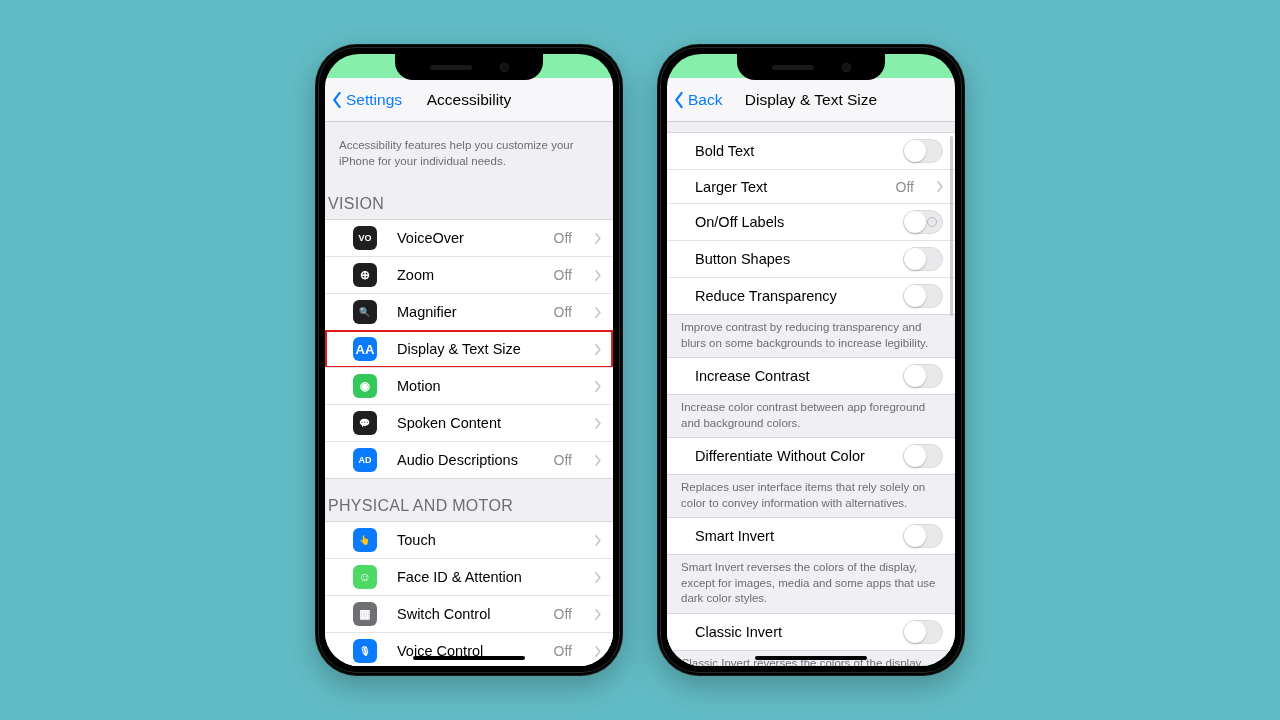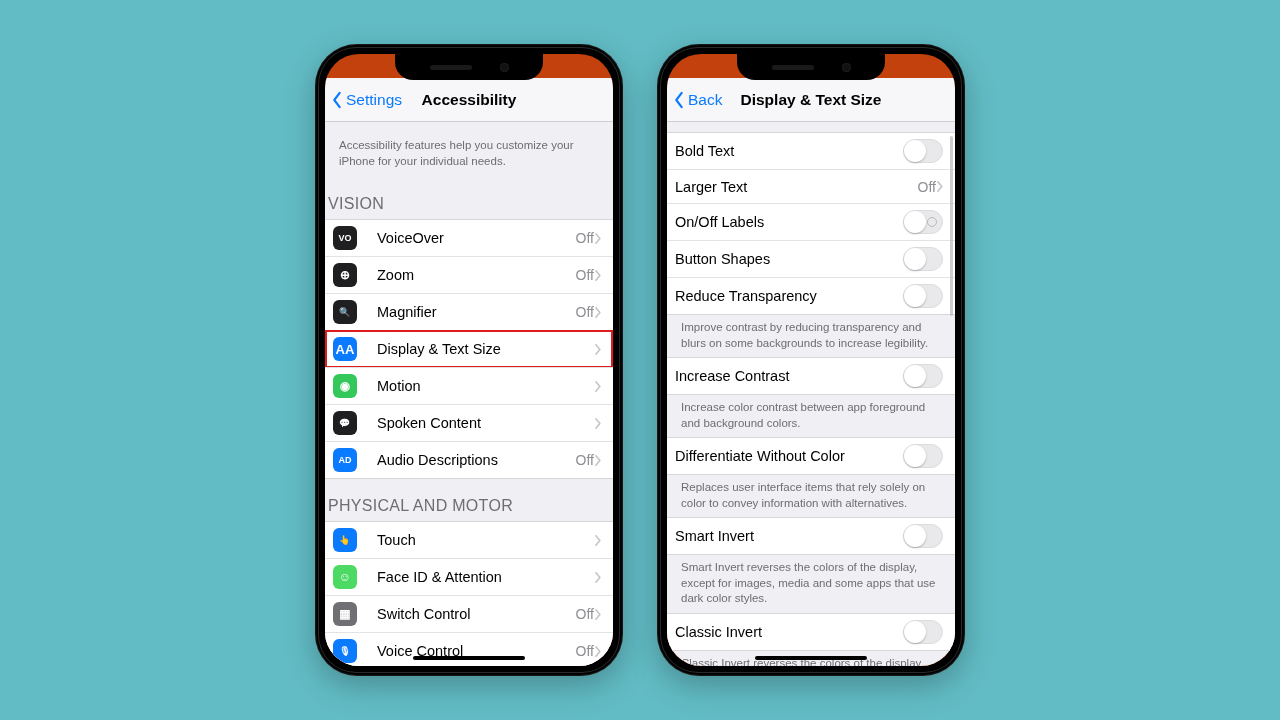--- a/index.html
+++ b/index.html
@@ -20,21 +20,21 @@
       position:relative;
       box-shadow:0 10px 30px rgba(0,0,0,.25), inset 0 0 2px #555;
     }
     .phone::after{ 
       content:""; position:absolute; inset:3px; border-radius:38px;
       box-shadow:inset 0 0 0 1px #2a2a2a;
       pointer-events:none;
     }
     .screen {
       width:100%; height:100%;
-      background:#c2410c;
+      background:#86efac;
       border-radius:34px;
       overflow:hidden;
       position:relative;
       display:flex; flex-direction:column;
     }
     .notch {
       position:absolute; top:0; left:50%; transform:translateX(-50%);
       width:148px; height:26px; background:#000;
       border-bottom-left-radius:18px; border-bottom-right-radius:18px;
       z-index:5;
@@ -53,21 +53,21 @@
       display:flex; align-items:center; position:relative;
       border-bottom:1px solid #d0d0d3;
       background:#f7f7f9;
     }
     .nav .back {
       position:absolute; left:6px; display:flex; align-items:center;
       color:#0a7aff; font-size:15.5px; font-weight:400;
     }
     .nav .back svg { width:12px; height:18px; margin-right:3px; }
     .nav .title {
-      margin:0 auto; font-size:15.5px; font-weight:700; color:#000;
+      margin:0 auto; font-size:15.5px; font-weight:400; color:#000;
     }
 
     .content {
       flex:1; overflow:hidden; background:#efeff4; position:relative;
     }
     .scrollwrap { position:absolute; inset:0; overflow:hidden; }
 
     
     .group-header {
       font-size:16px; letter-spacing:.3px; color:#6d6d72; text-transform:uppercase;
@@ -76,30 +76,30 @@
     .group-note {
       font-size:11.5px; color:#6d6d72; line-height:1.35;
       padding:5px 14px 6px;
     }
     .intro {
       font-size:11.5px; color:#6d6d72; line-height:1.35;
       padding:16px 14px 8px;
     }
     .rows { background:#fff; border-top:1px solid #d6d6d9; border-bottom:1px solid #d6d6d9; }
     .row {
-      display:flex; align-items:center; min-height:34px; padding:6px 12px 6px 8px;
+      display:flex; align-items:center; min-height:34px; padding:6px 12px 6px 28px;
       font-size:14.5px; color:#000; position:relative;
     }
     .row + .row { border-top:1px solid #e3e3e6; }
     .row .icon {
       width:24px; height:24px; border-radius:6px; margin-right:20px; flex:0 0 24px;
       display:flex; align-items:center; justify-content:center; color:#fff; font-size:12px; font-weight:600;
     }
     .row .label { flex:1; }
-    .row .val { color:#8e8e93; font-size:14px; margin-right:0; }
+    .row .val { color:#8e8e93; font-size:14px; margin-right:22px; }
     .row .chev { color:#c4c4c8; }
     .row .chev svg{ width:7px; height:11px; display:block; }
 
     
     .row.hl::after{
       content:""; position:absolute; left:0; right:0; top:-1px; bottom:-1px;
       border:2px solid #e11b1b; pointer-events:none;
     }
 
     

